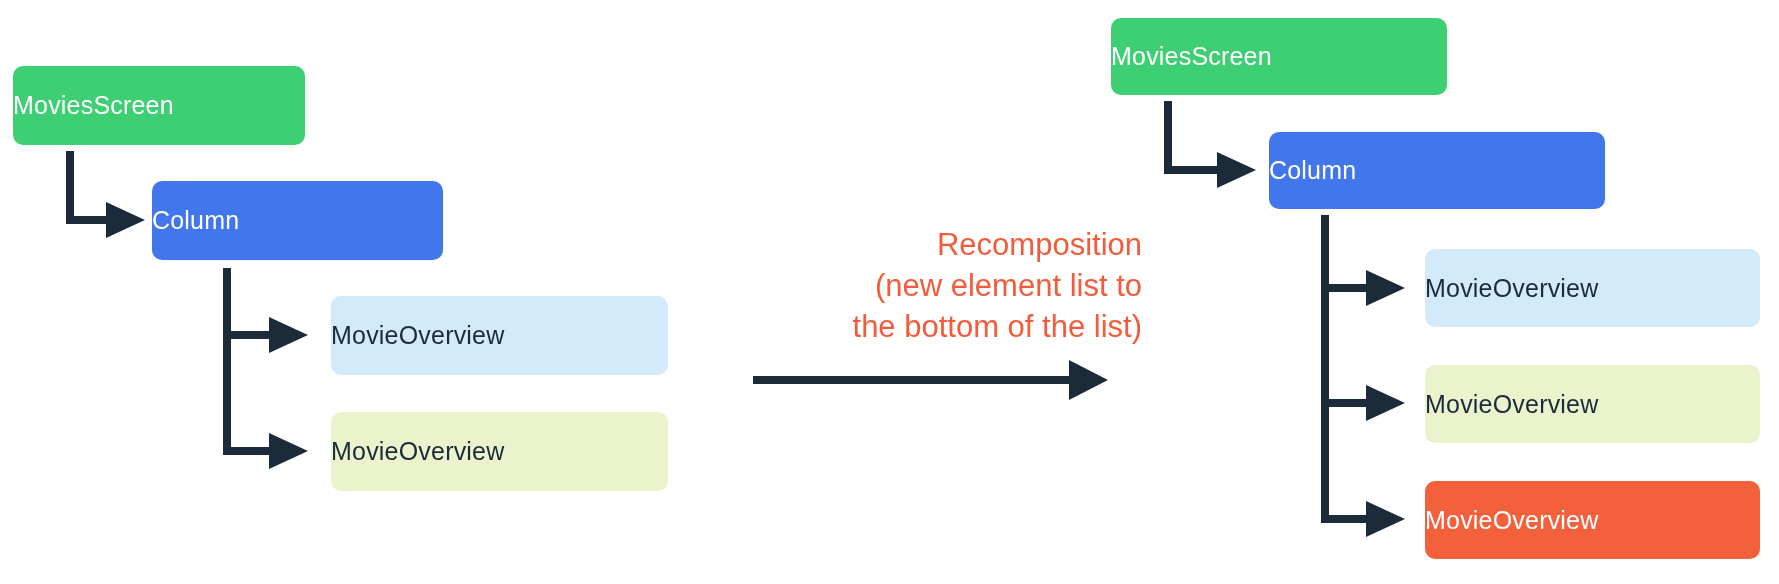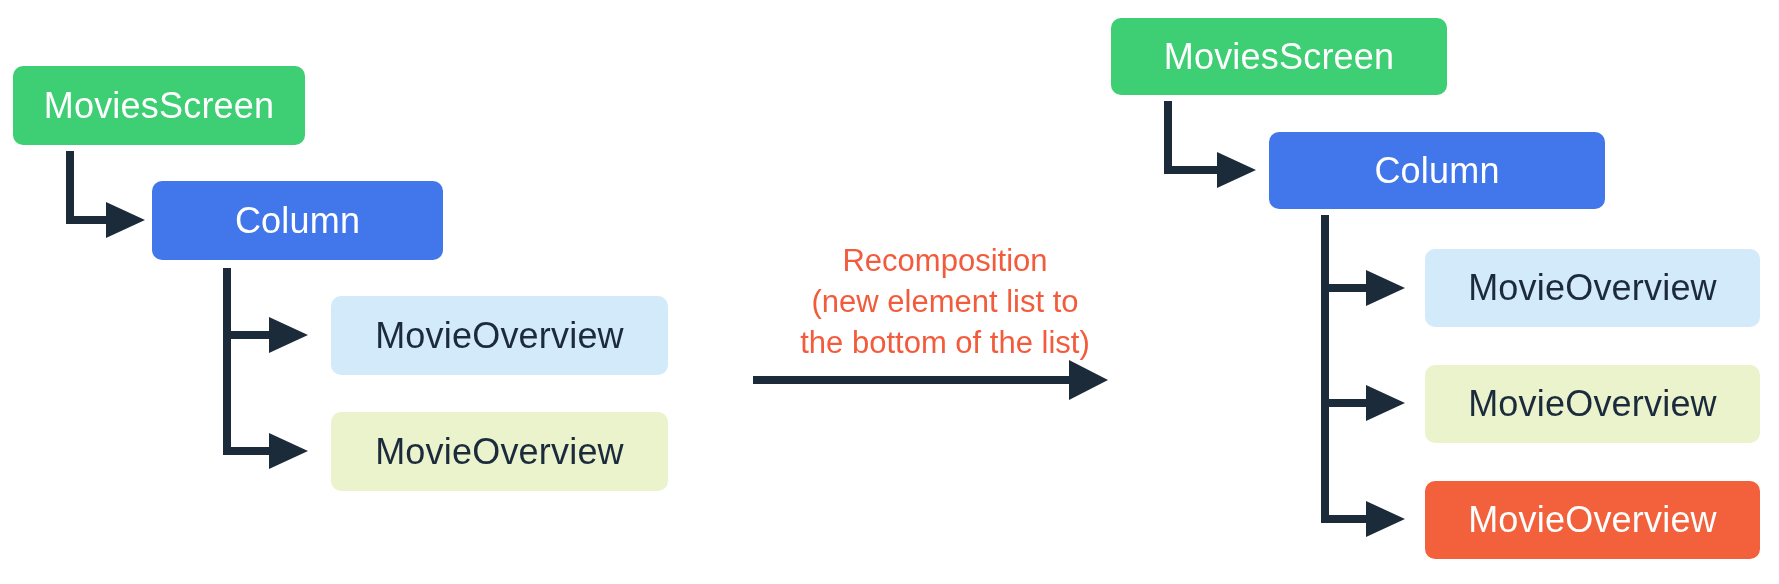--- a/index.html
+++ b/index.html
@@ -22,36 +22,35 @@
     stroke: var(--connector, #1C2B3A);
     stroke-width: 8;
     stroke-linecap: butt;
     stroke-linejoin: miter;
   }
   .arrowhead { fill: var(--connector, #1C2B3A); stroke: none; }
   .node {
     position: absolute;
     display: flex;
     align-items: center;
-    justify-content: center;
+    justify-content: flex-start;
     border-radius: 10px;
-    font-size: 36px;
+    font-size: 25px;
     letter-spacing: 0.2px;
     white-space: nowrap;
   }
   .annotation {
     position: absolute;
-    left: 724px;
+    left: 700px;
     top: 224px;
     width: 442px;
-    text-align: center;
+    text-align: right;
     font-size: 31px;
     line-height: 41px;
     color: var(--annotation-text, #F25B3B);
-    margin-top: 16px;
   }
 </style>
 </head>
 <body>
 
 <div class="canvas">
 
   <svg class="overlay" viewBox="0 0 1779 584" xmlns="http://www.w3.org/2000/svg">
 
     <path class="connector" d="M 70 151 L 70 220 L 106 220"></path>

